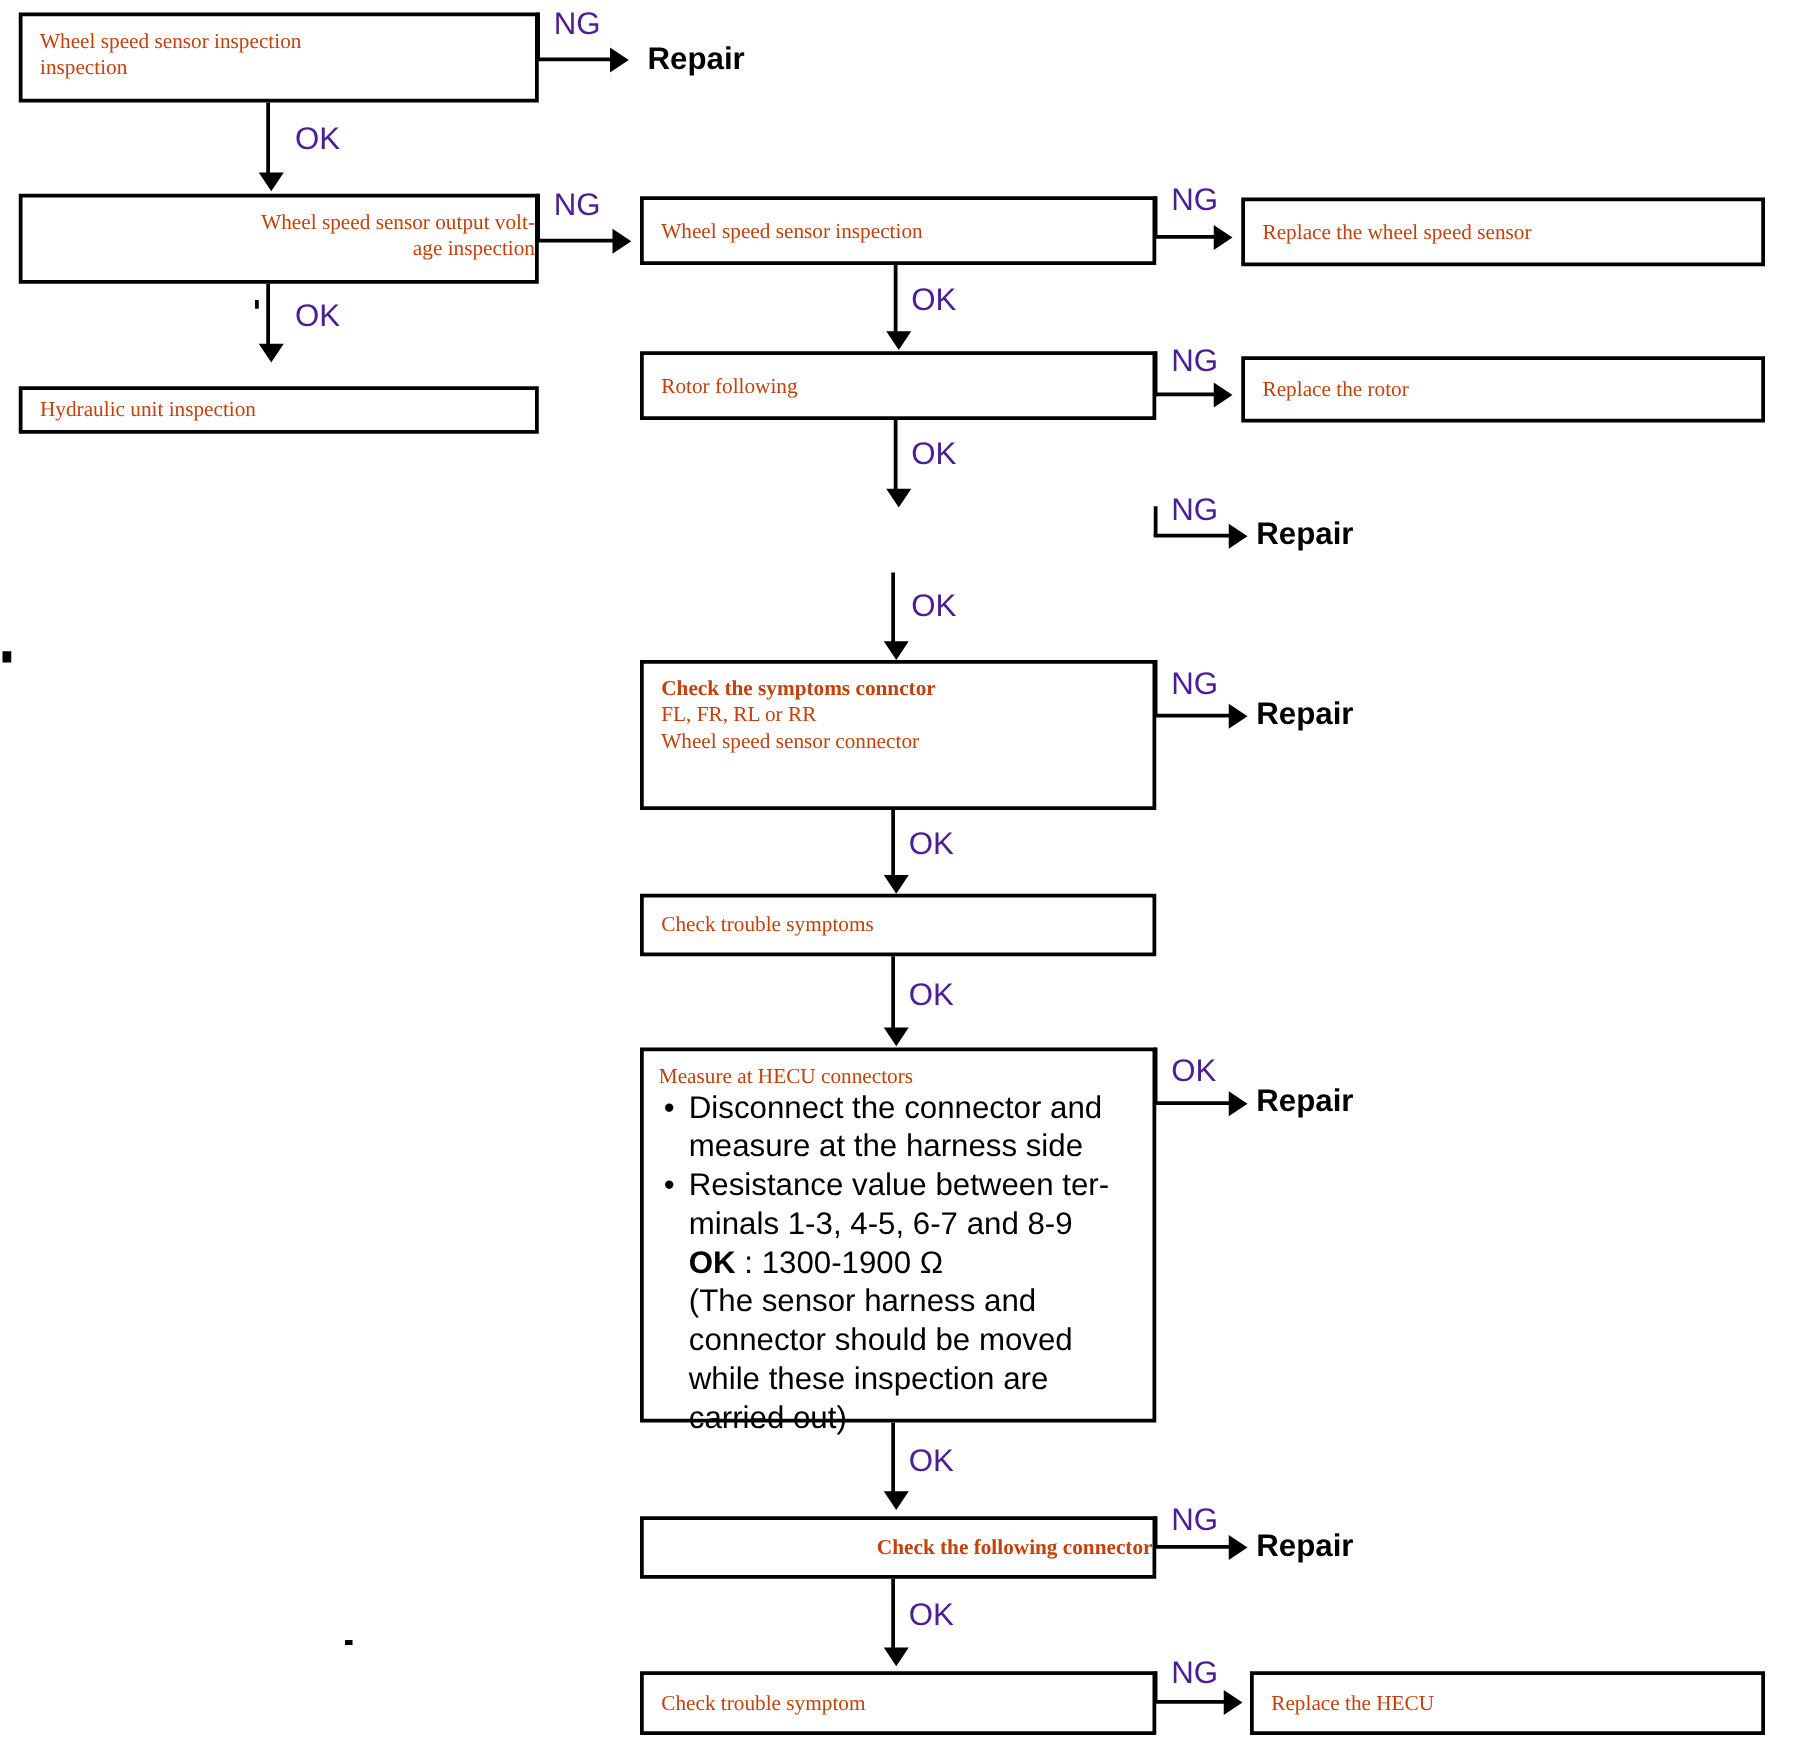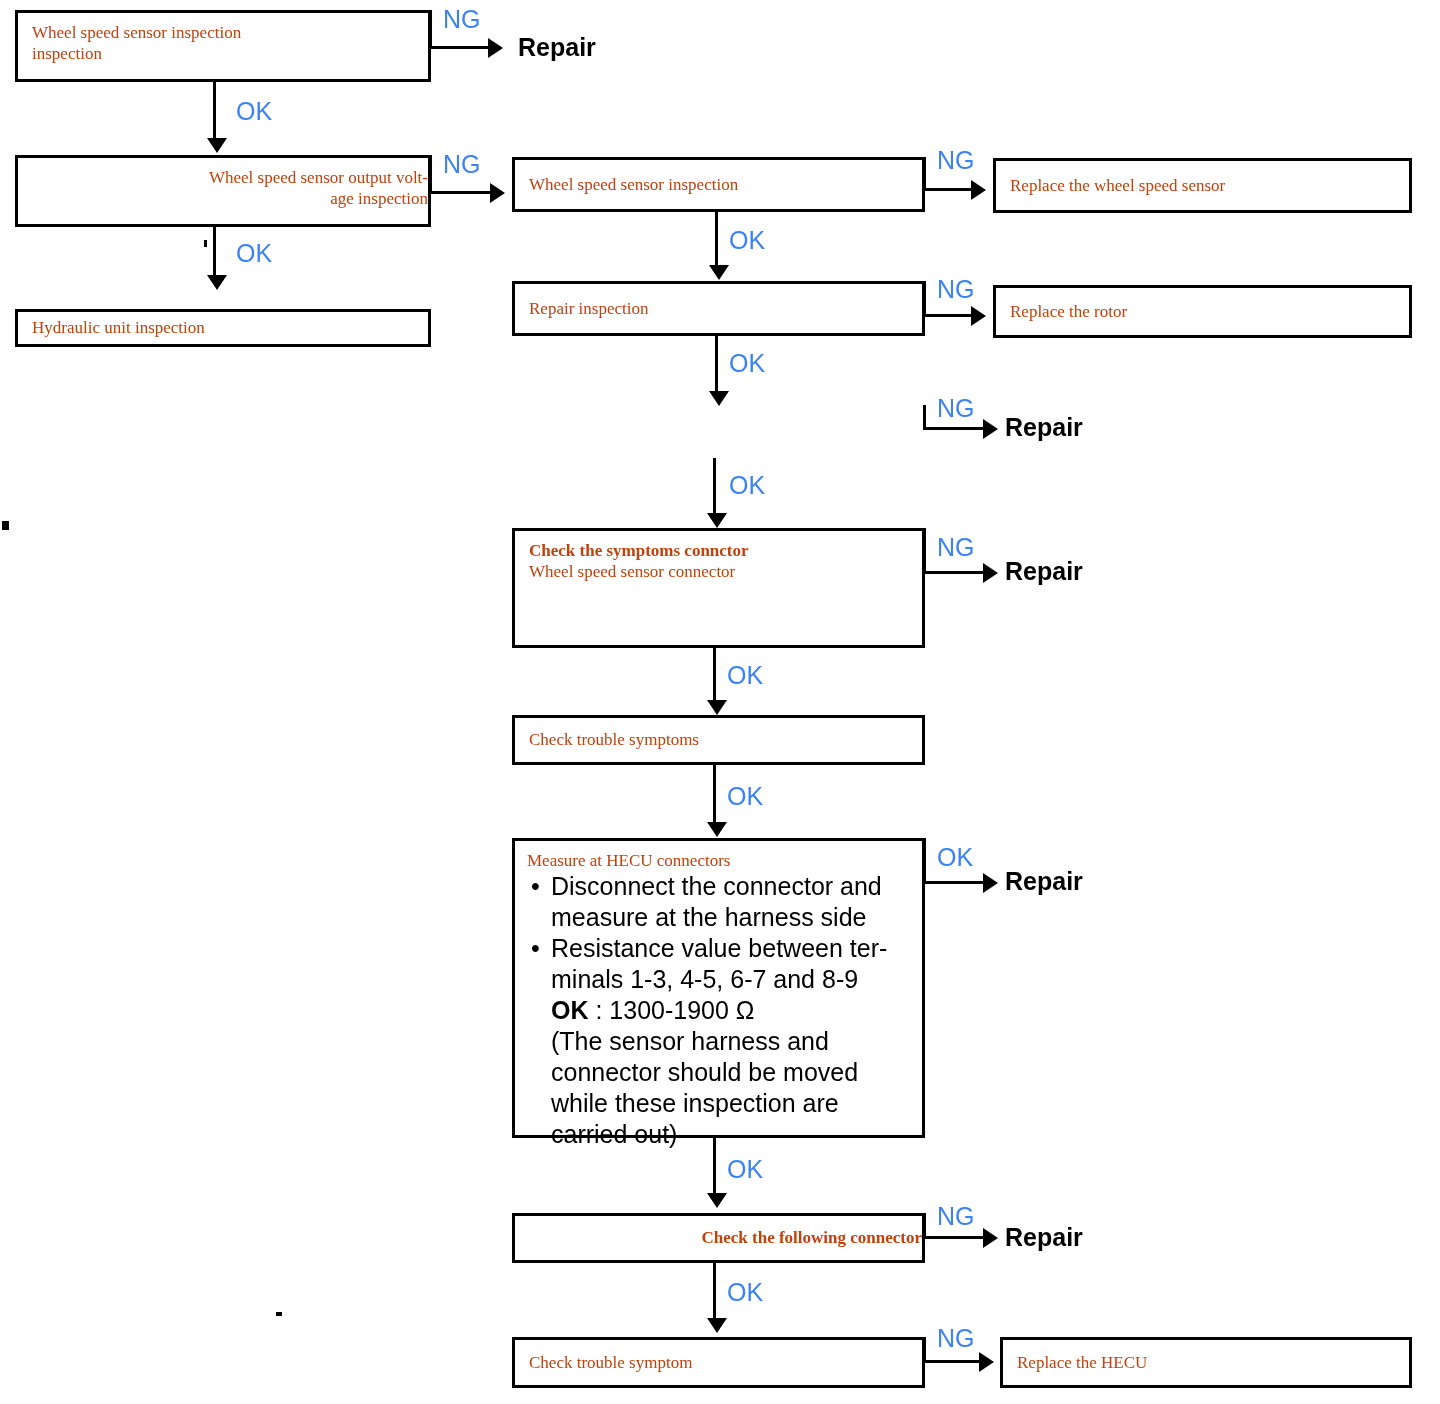--- a/index.html
+++ b/index.html
@@ -93,21 +93,21 @@
     border-top: 10px solid transparent;
     border-bottom: 10px solid transparent;
     border-left: 15px solid #000000;
   }
 
   
   .edge-label {
     position: absolute;
     font-size: 25px;
     line-height: 1;
-    color: #3b82f6;
+    color: #4c1d95;
     white-space: pre;
   }
   .terminal-label {
     position: absolute;
     font-size: 25px;
     line-height: 1;
     font-weight: bold;
     color: #000000;
     white-space: pre;
   }
@@ -169,21 +169,21 @@
 
   <div class="box" style="left:993px; top:158px; width:419px; height:55px;">
     <div class="line">Replace the wheel speed sensor</div>
   </div>
 
   <div class="vline" style="left:715px; top:212px; height:55px;"></div>
   <div class="arrow-down" style="left:709px; top:265px;"></div>
   <div class="edge-label" style="left:729px; top:228px;">OK</div>
 
   <div class="box" style="left:512px; top:281px; width:413px; height:55px;">
-    <div class="line">Repair inspection</div>
+    <div class="line">Rotor following</div>
   </div>
 
   <div class="vline" style="left:923px; top:281px; height:36px;"></div>
   <div class="hline" style="left:923px; top:314px; width:50px;"></div>
   <div class="arrow-right" style="left:971px; top:306px;"></div>
   <div class="edge-label" style="left:937px; top:277px;">NG</div>
 
   <div class="box" style="left:993px; top:285px; width:419px; height:53px;">
     <div class="line">Replace the rotor</div>
   </div>
@@ -198,20 +198,21 @@
   <div class="arrow-right" style="left:983px; top:419px;"></div>
   <div class="edge-label" style="left:937px; top:396px;">NG</div>
   <div class="terminal-label" style="left:1005px; top:415px;">Repair</div>
 
   <div class="vline" style="left:713px; top:458px; height:58px;"></div>
   <div class="arrow-down" style="left:707px; top:513px;"></div>
   <div class="edge-label" style="left:729px; top:473px;">OK</div>
 
   <div class="box top-align" style="left:512px; top:528px; width:413px; height:120px;">
     <div class="line bold">Check the symptoms connctor</div>
+    <div class="line">FL, FR, RL or RR</div>
     <div class="line">Wheel speed sensor connector</div>
   </div>
 
   <div class="vline" style="left:923px; top:528px; height:45px;"></div>
   <div class="hline" style="left:923px; top:571px; width:62px;"></div>
   <div class="arrow-right" style="left:983px; top:563px;"></div>
   <div class="edge-label" style="left:937px; top:535px;">NG</div>
   <div class="terminal-label" style="left:1005px; top:559px;">Repair</div>
 
   <div class="vline" style="left:713px; top:648px; height:55px;"></div>

